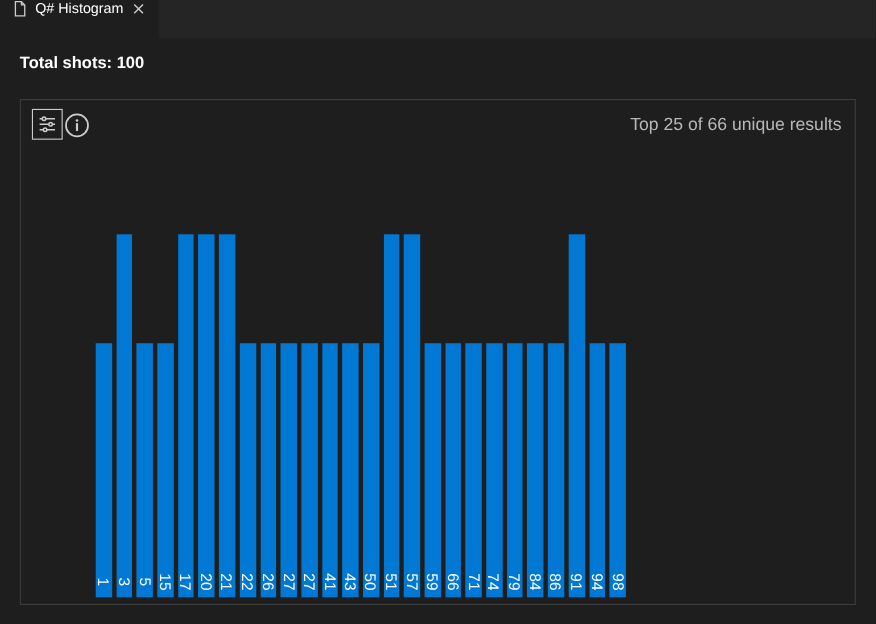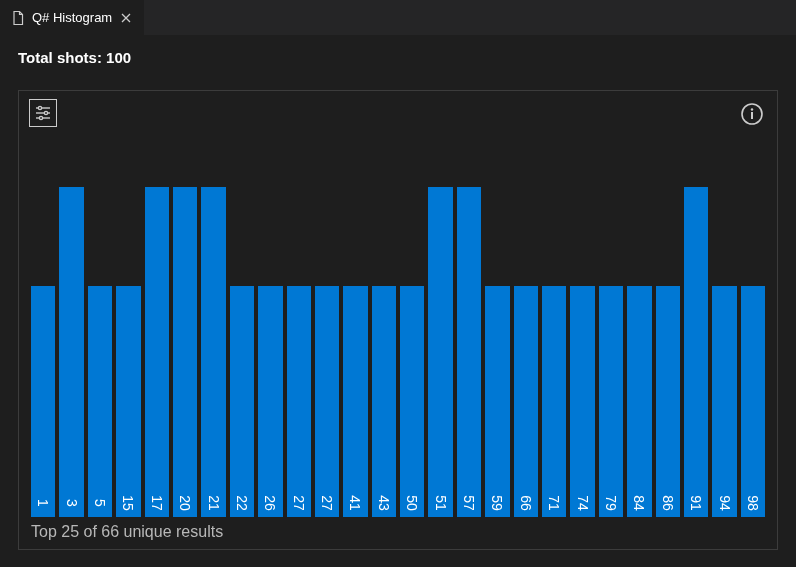--- a/index.html
+++ b/index.html
@@ -13,21 +13,21 @@
     }
     .tab-bar {
       background: #252526;
       height: 35px;
       display: flex;
       align-items: stretch;
     }
     .tab {
       background: #1e1e1e;
       display: flex;
-      align-items: center;
+      align-items: flex-start;
       padding: 0 10px;
       gap: 6px;
       font-size: 13px;
       color: #ffffff;
       border-right: 1px solid #252526;
     }
     .tab .file-icon svg { display: block; }
     .tab .close-icon {
       width: 16px;
       height: 16px;
@@ -44,21 +44,21 @@
       font-weight: 600;
       color: #ffffff;
       margin-bottom: 24px;
     }
     .panel {
       border: 1px solid #3c3c3c;
       position: relative;
       height: 460px;
       padding: 8px 10px 6px 10px;
       display: flex;
-      flex-direction: column;
+      flex-direction: row;
     }
     .panel-top {
       display: flex;
       justify-content: space-between;
       align-items: flex-start;
       height: 34px;
     }
     .settings-btn {
       width: 28px;
       height: 28px;

